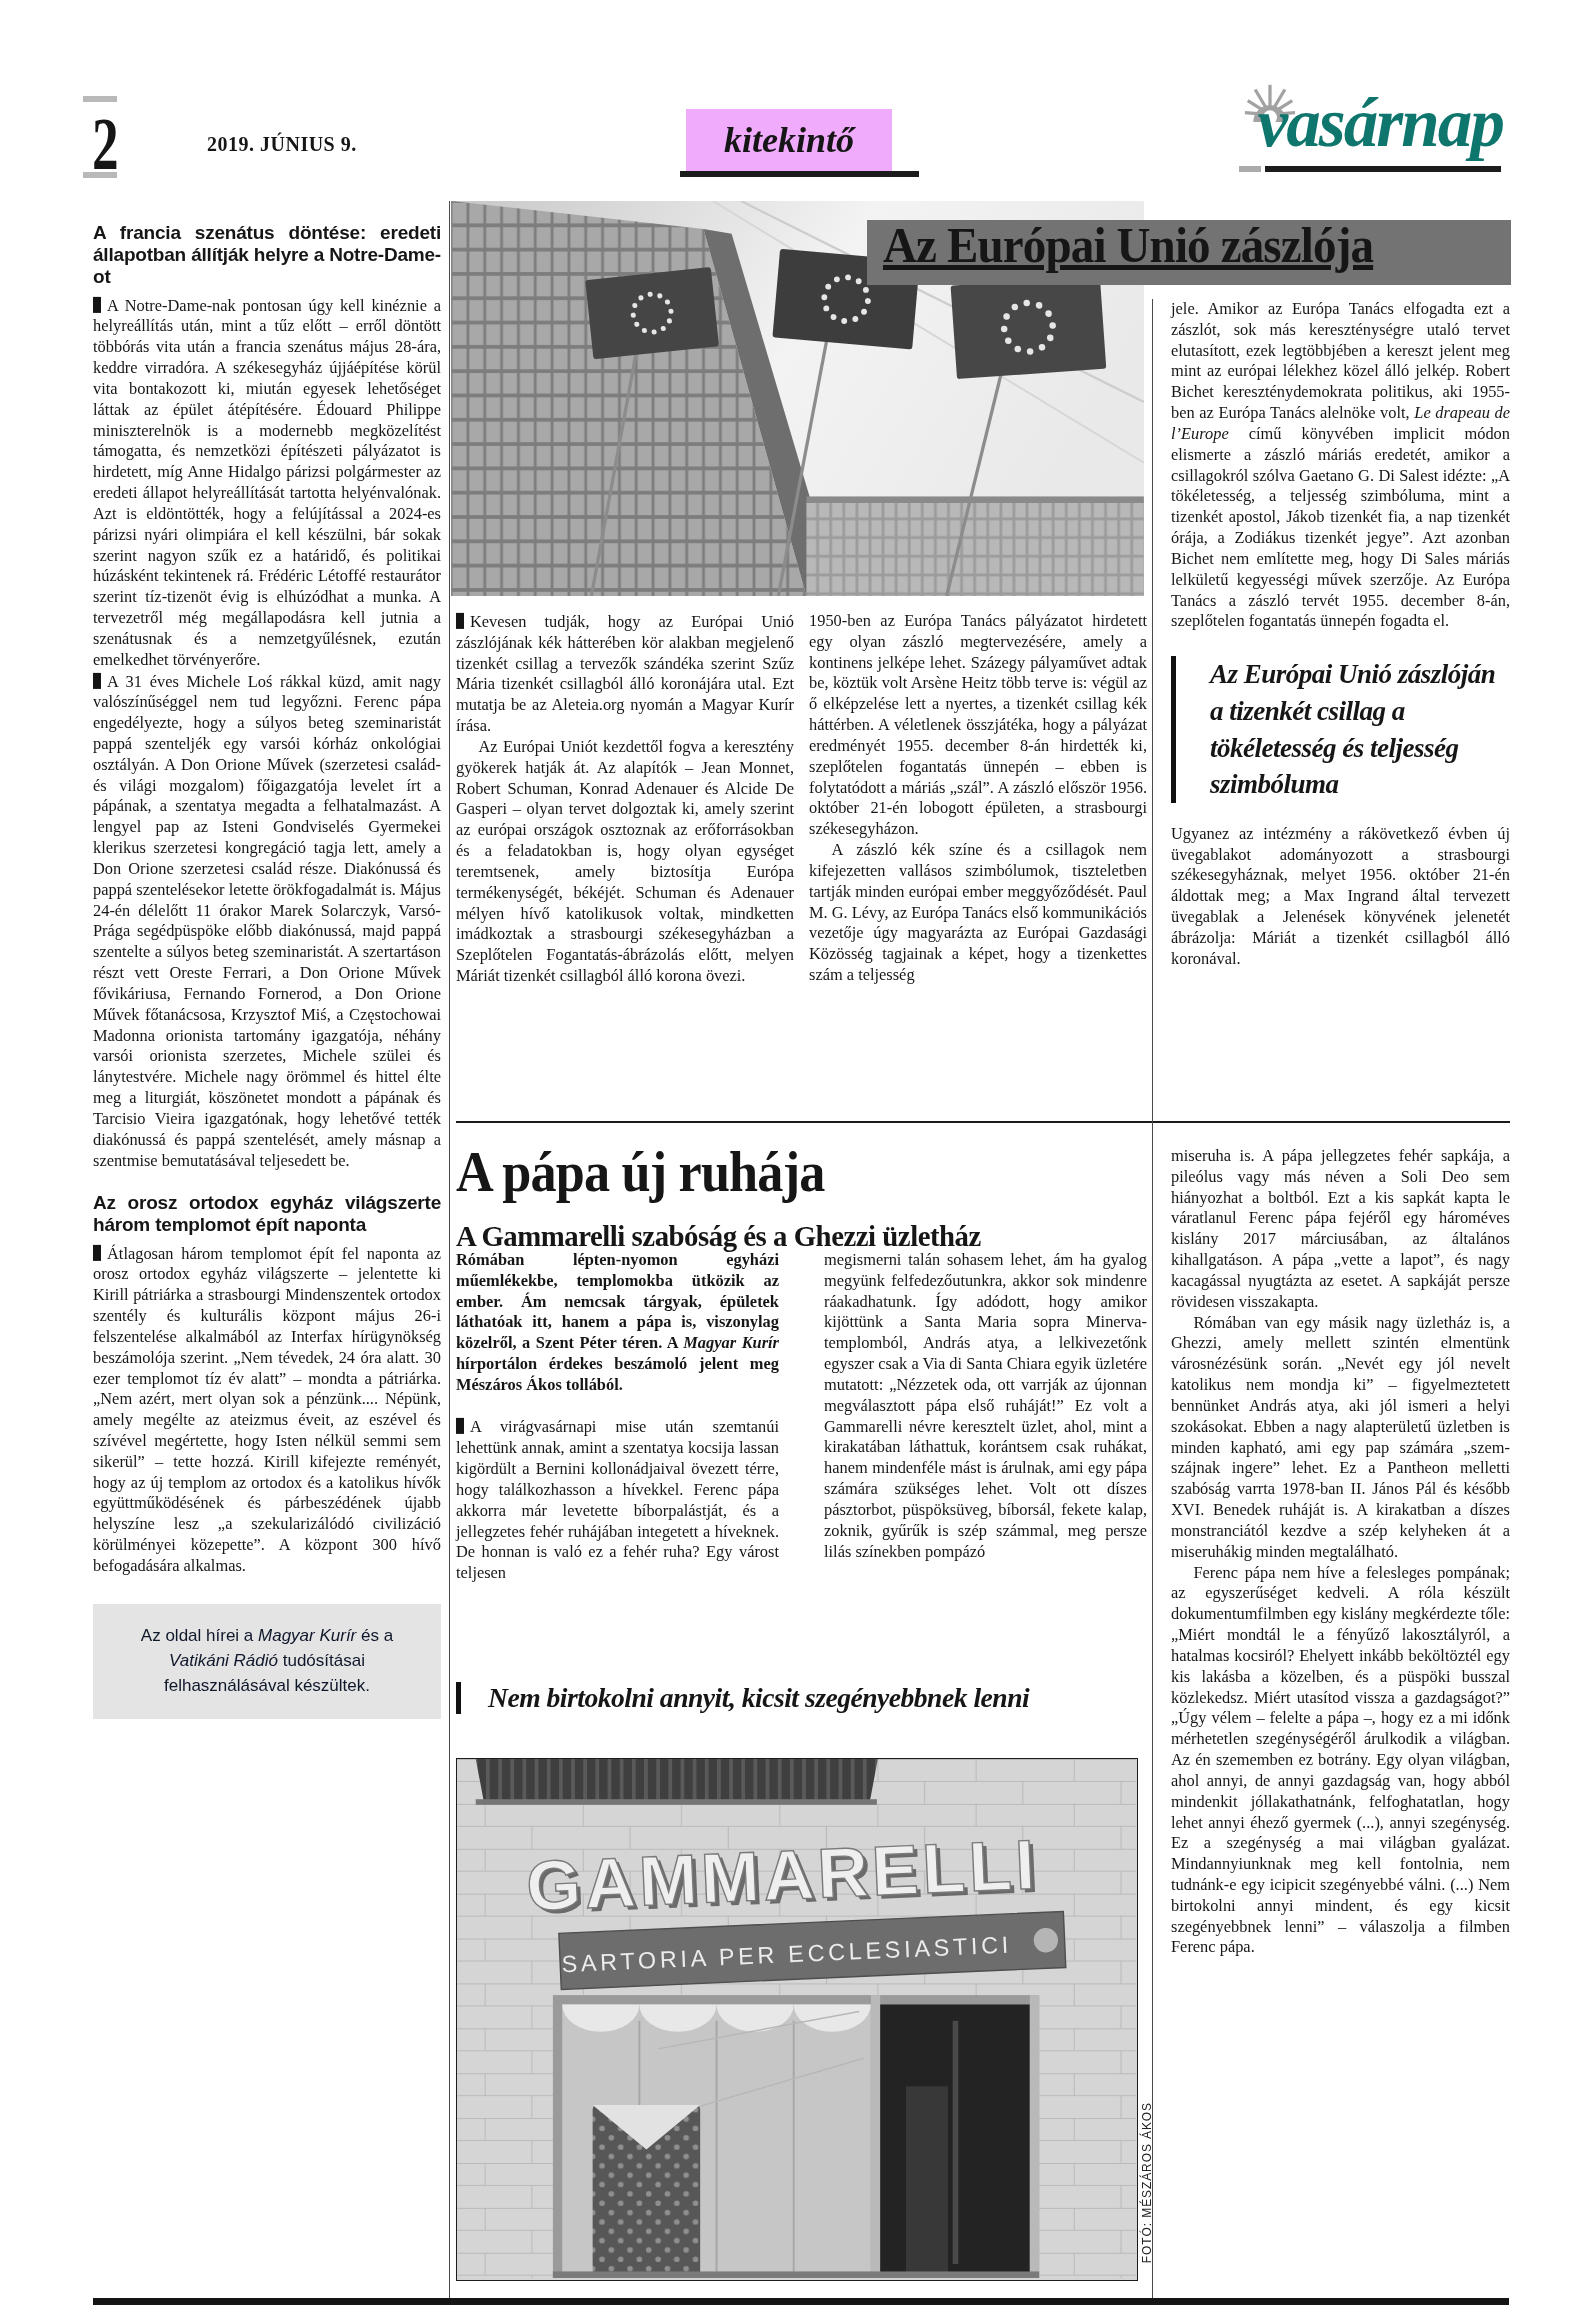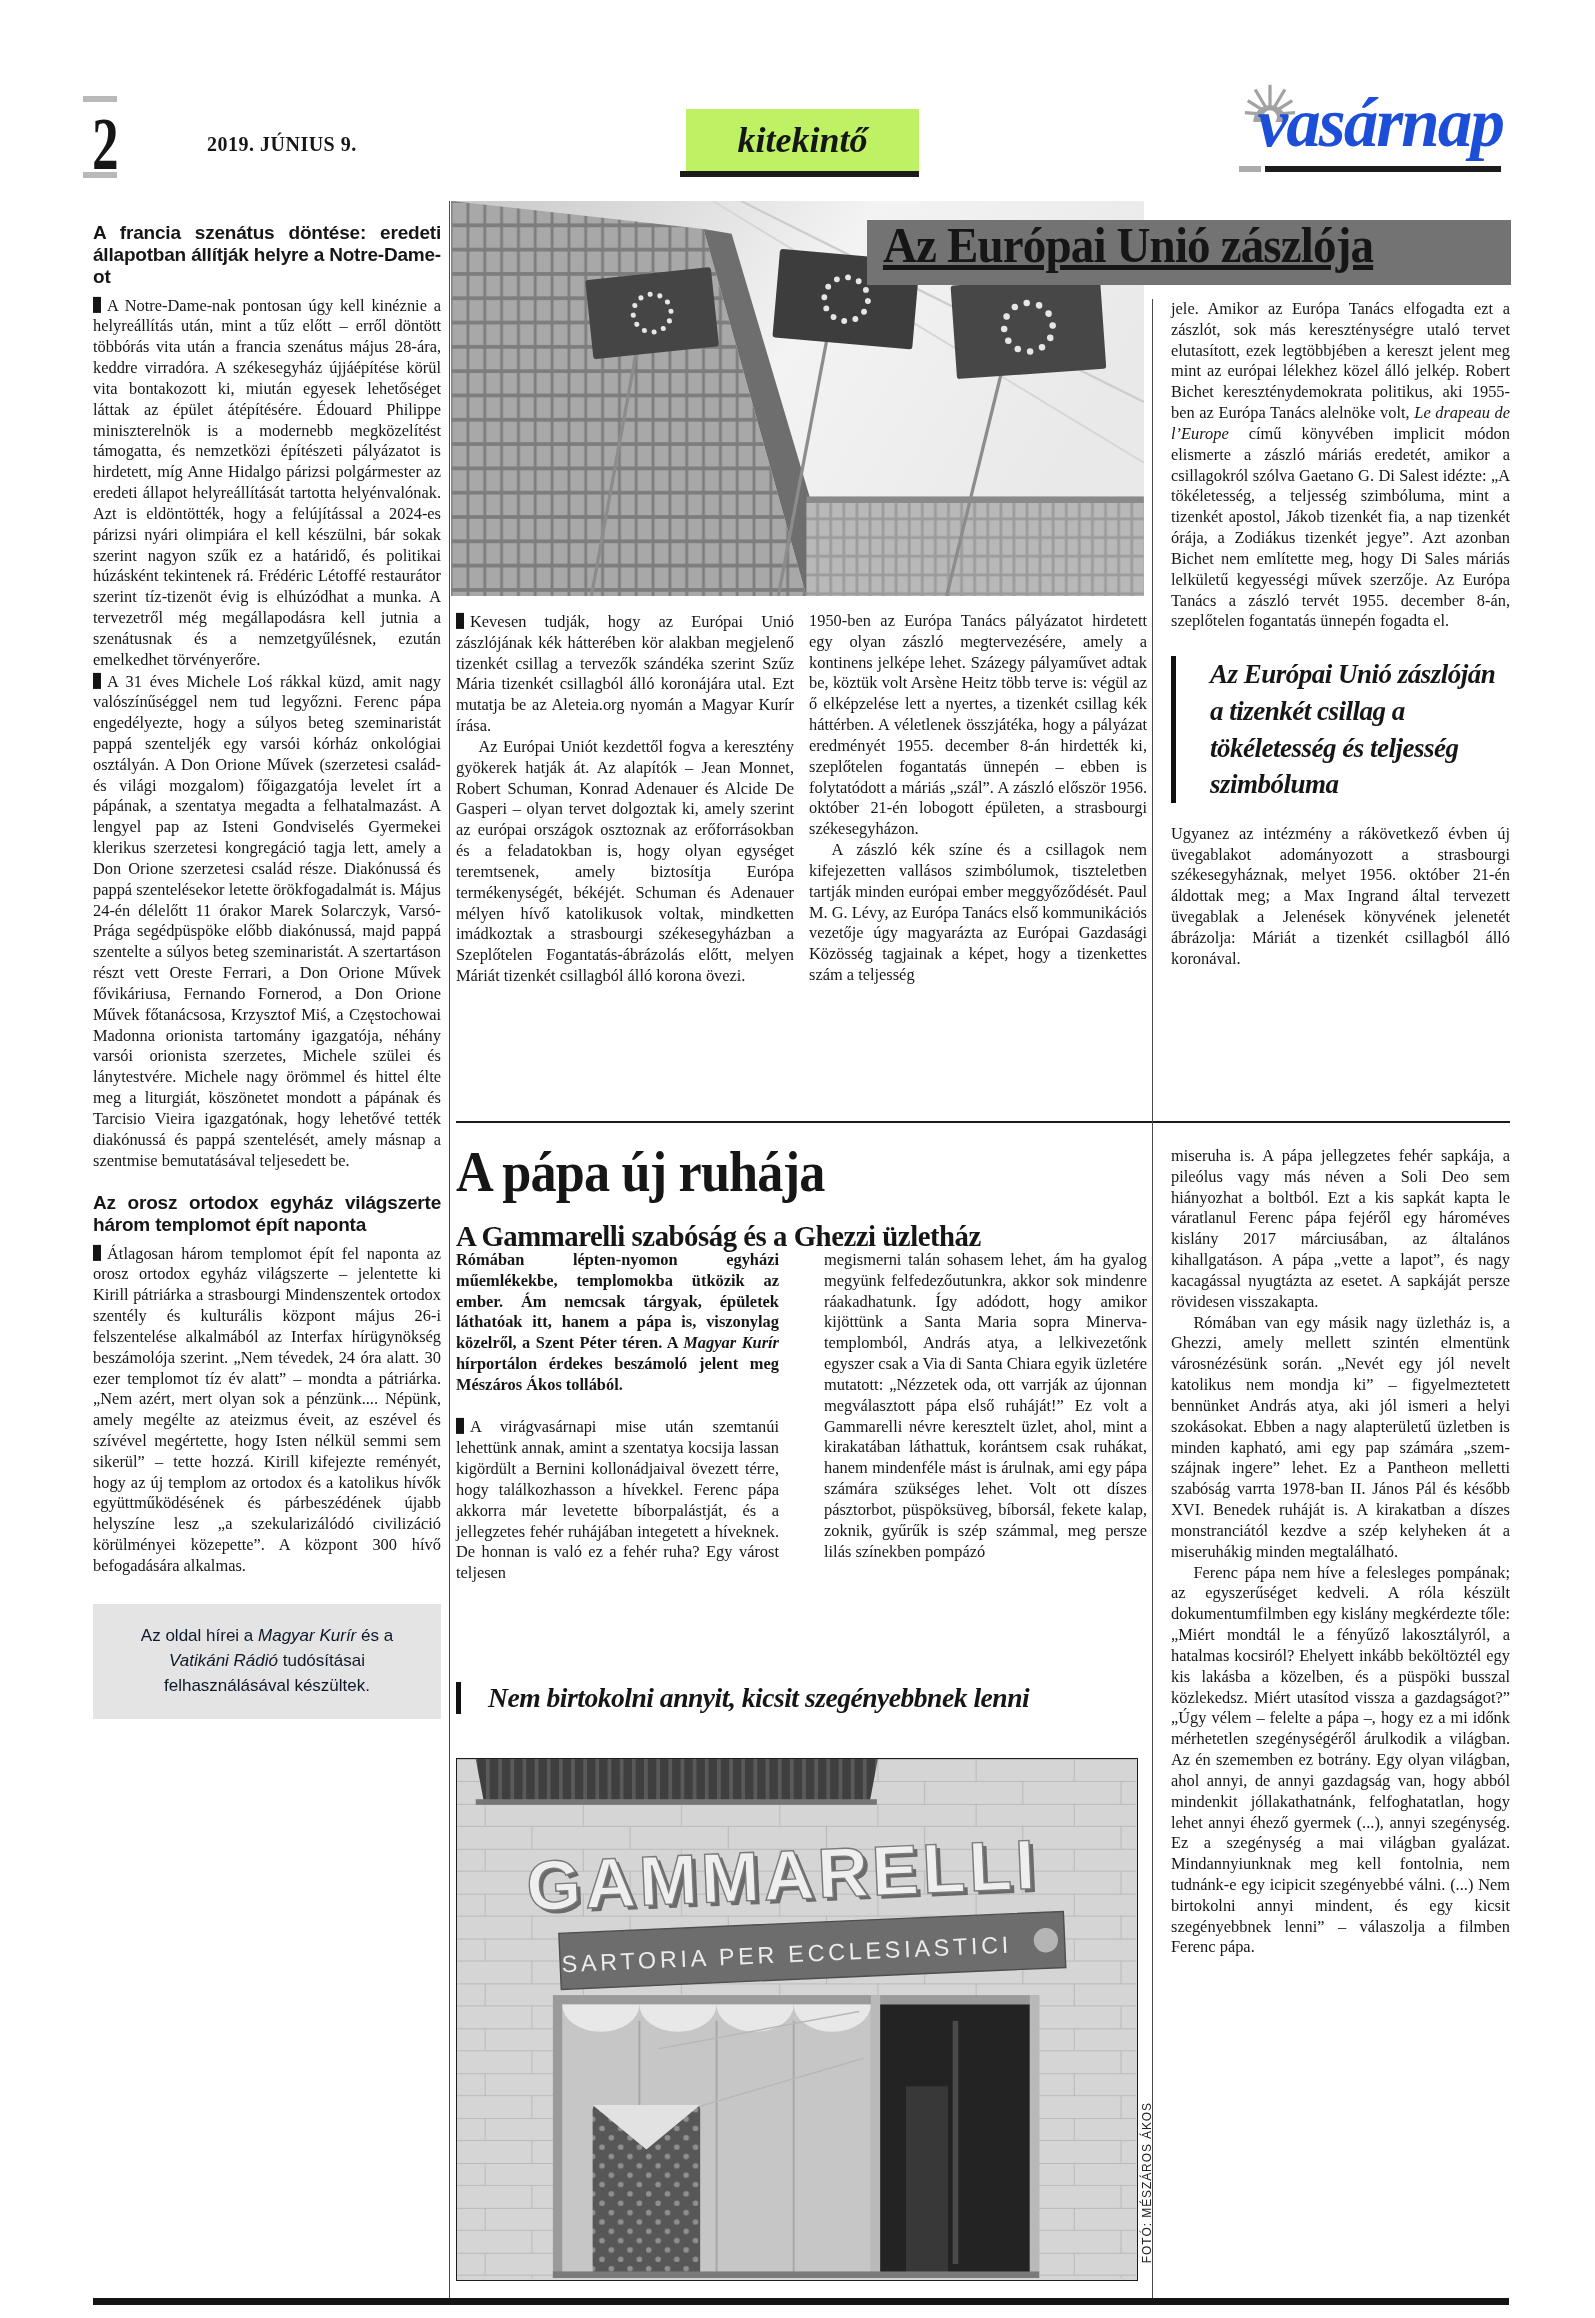--- a/index.html
+++ b/index.html
@@ -18,29 +18,29 @@
   .pagenum {
     position:absolute; left:92px; top:107px;
     font:700 74px/1 "Liberation Serif", serif;
     transform:scaleX(.72); transform-origin:left top;
   }
   .edition-date {
     position:absolute; left:207px; top:134px;
     font:700 20px/1 "Liberation Serif", serif; letter-spacing:0.5px;
   }
   .section-box {
-    position:absolute; left:686px; top:109px; width:233px; height:62px;
-    background:#bef264; display:flex; align-items:center; justify-content:center;
+    position:absolute; left:686px; top:109px; width:206px; height:62px;
+    background:#f0abfc; display:flex; align-items:center; justify-content:center;
   }
   .section-box span { font:700 italic 36px/1 "Liberation Serif", serif; font-style:italic; }
   .section-underline { position:absolute; left:680px; top:171px; width:239px; height:6px; background:#1c1c1c; }
   .masthead-word {
     position:absolute; left:1241px; top:87px; width:262px;
     font:700 69px/1.05 "Liberation Serif", serif; font-style:italic;
-    letter-spacing:-1.9px; text-align:right; color:#1d4ed8;
+    letter-spacing:-1.9px; text-align:right; color:#0f766e;
   }
   .mast-ul-gray  { position:absolute; left:1239px; top:166px; width:21.5px;  height:5.6px; background:#ababab; }
   .mast-ul-black { position:absolute; left:1265px; top:166px; width:236px; height:5.6px; background:#1c1c1c; }
   .sunburst { position:absolute; left:1244px; top:82px; }
 
   
   .bodytext { font-size:16.4px; line-height:1.27; text-align:justify; }
   .bodytext p { text-align:justify; }
   p.ind { text-indent:22.4px; }
   .lead {

